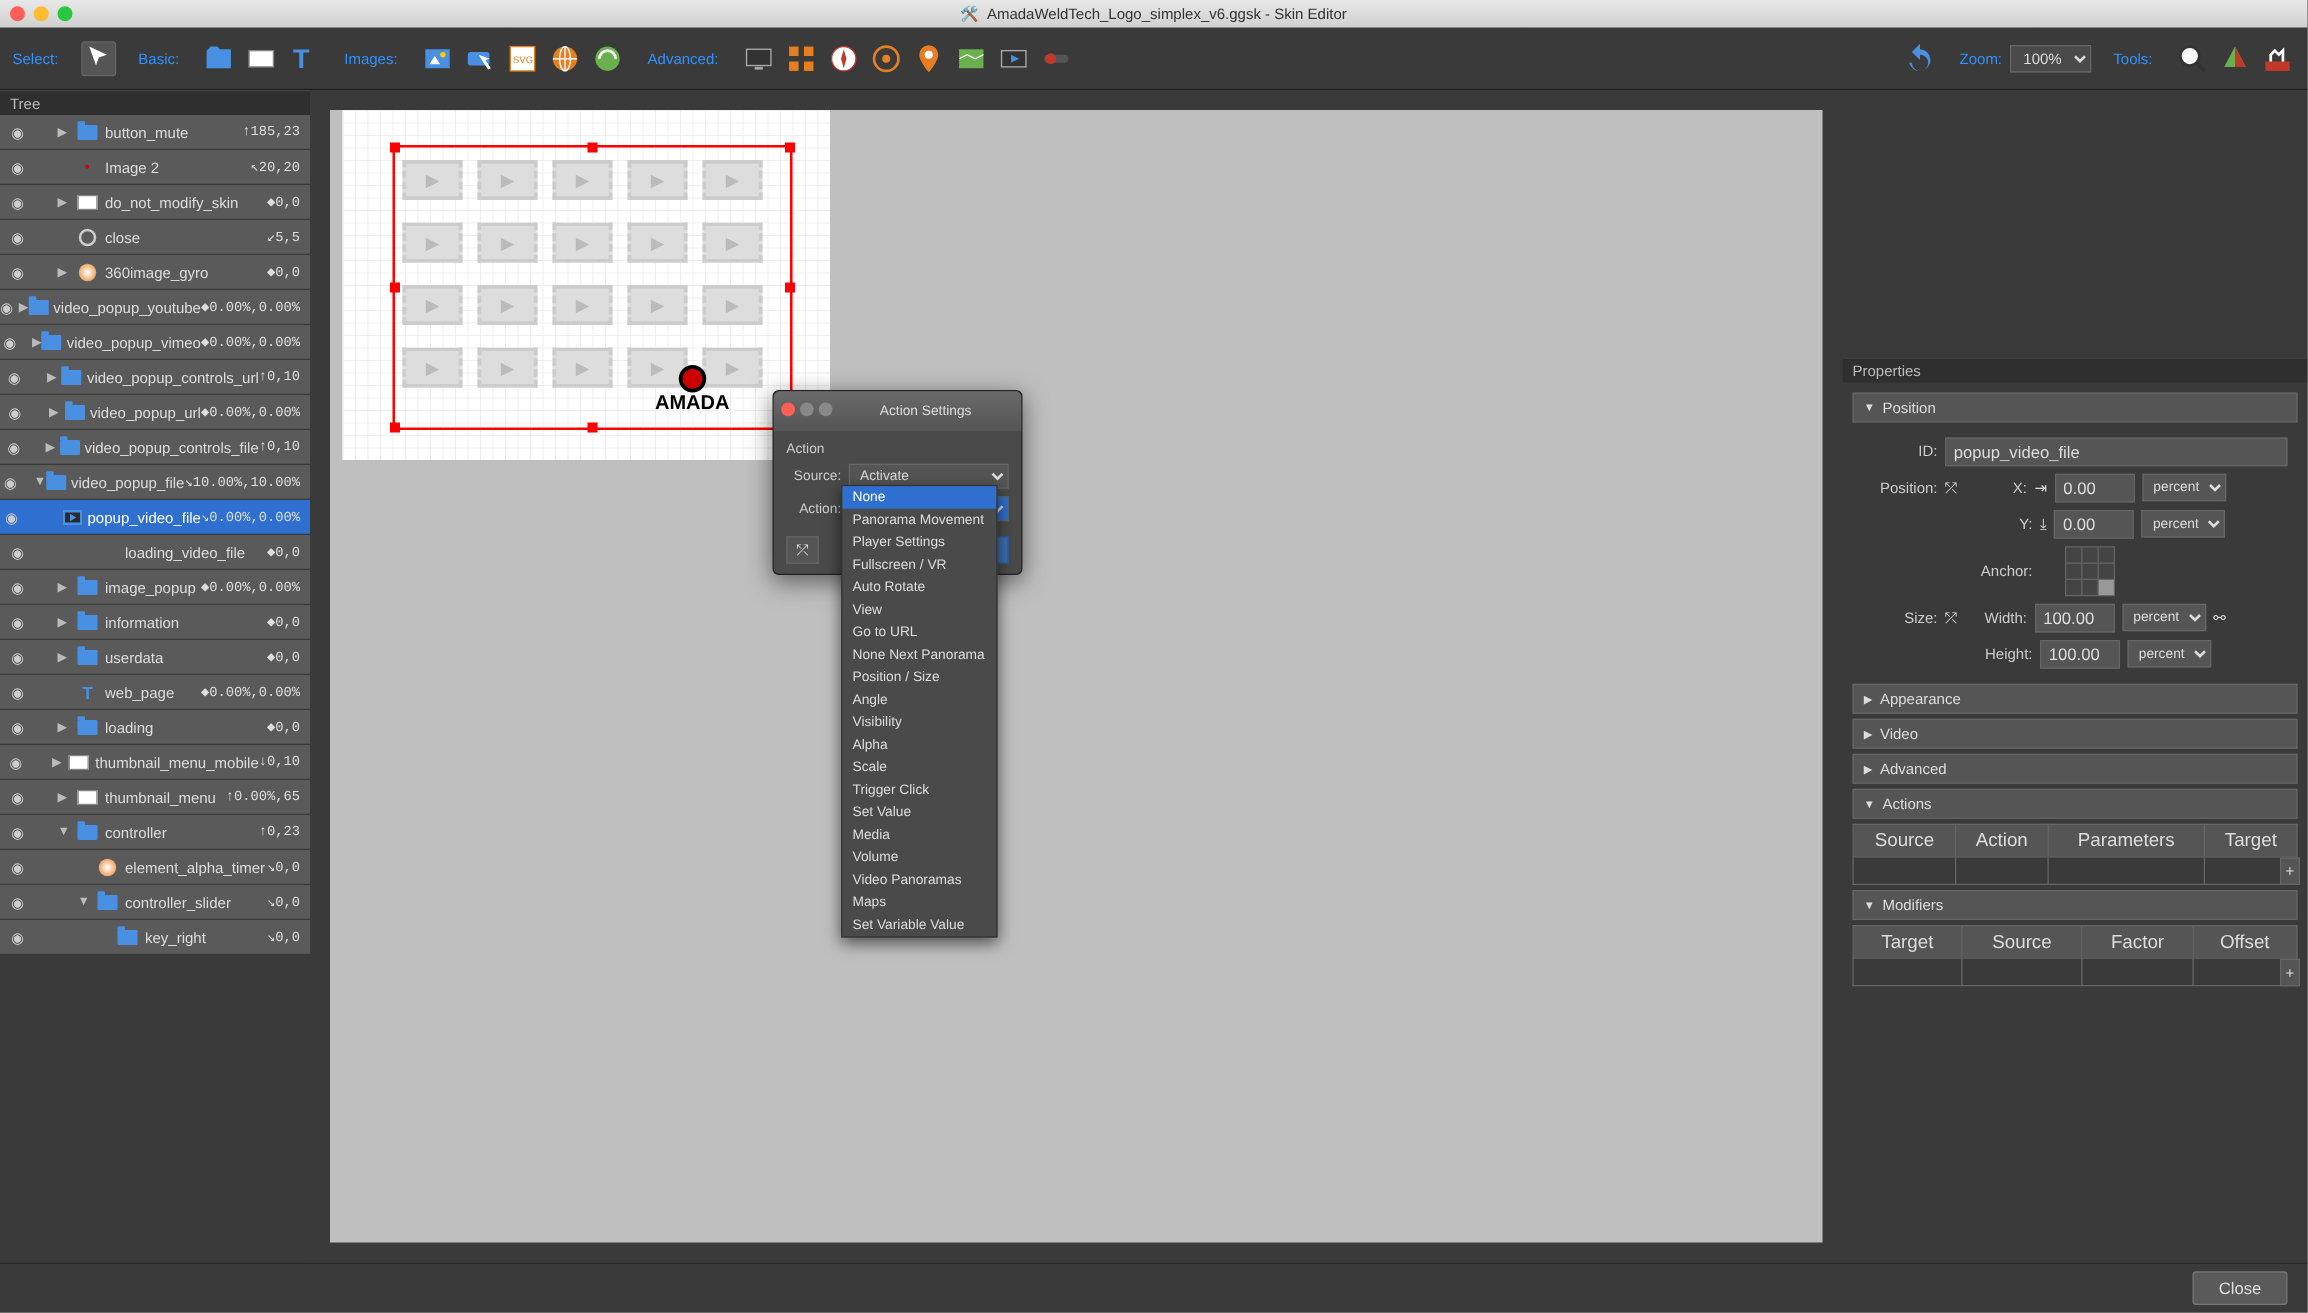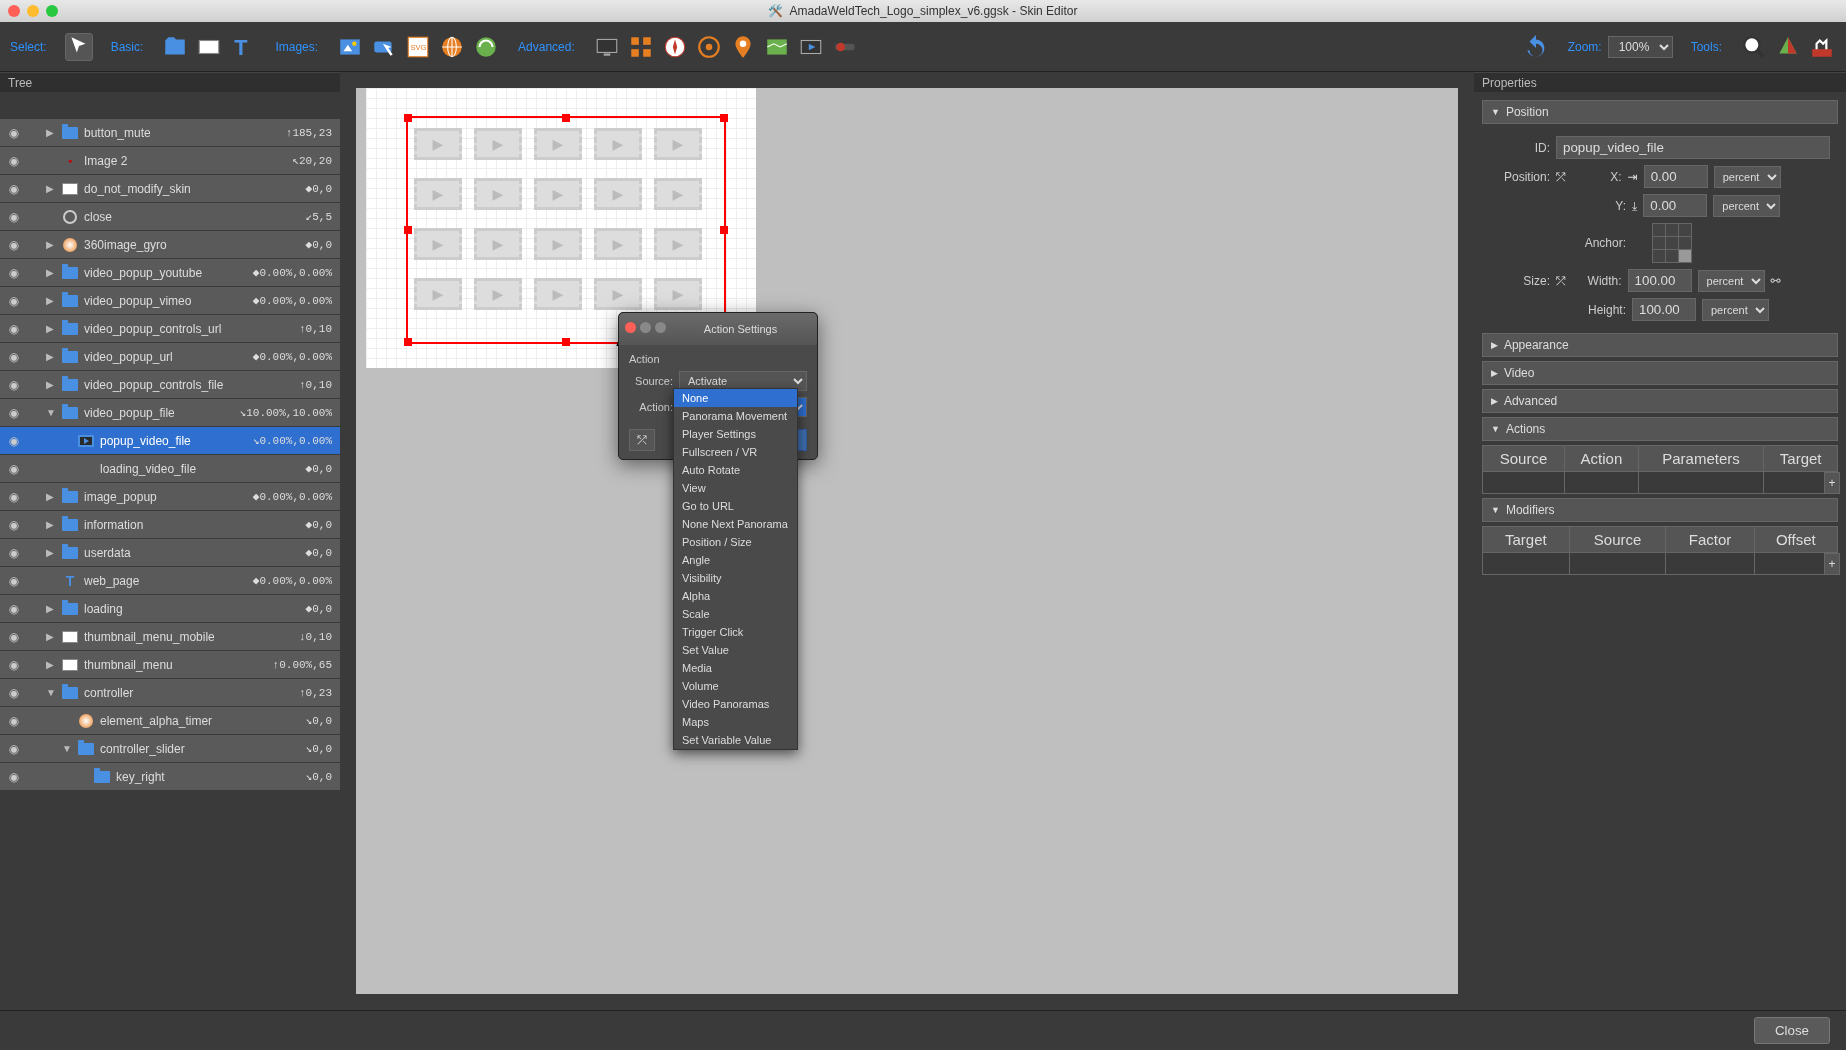--- a/index.html
+++ b/index.html
@@ -12,43 +12,43 @@
 .toolbar { height: 50px; background: #3a3a3a; display: flex; align-items: center; padding: 0 10px; gap: 18px; border-bottom: 1px solid #222; }
 .toolbar .lbl { color: #2f92ff; font-size: 12px; font-weight: 500; }
 .toolbar .ticon { width: 28px; height: 28px; display: flex; align-items: center; justify-content: center; border-radius: 3px; }
 .toolbar .ticon.sel { background: #555; border:1px solid #666;}
 .toolbar .group { display: flex; gap: 6px; align-items: center; }
 .toolbar .spacer { flex: 1; }
 .zoom { display: flex; align-items: center; gap: 6px; }
 .zoom select { background:#4a4a4a; color:#ddd; border:1px solid #666; padding:2px 6px; font-size:12px;}
 .panel-head { height: 20px; background: #2f2f2f; padding: 3px 8px; font-size: 12px; color:#bbb; border-top:1px solid #444;}
 .body { display: flex; height: calc(100vh - 72px - 40px); }
-.tree-panel { width: 340px; background: #3a3a3a; display:flex; flex-direction:column;gap:27px; }
+.tree-panel { width: 248px; background: #3a3a3a; display:flex; flex-direction:column; }
 .tree-list { flex:1; overflow-y:auto; background:#3a3a3a; }
 .tree-row { height: 28px; display: flex; align-items: center; background: #5a5a5a; border-bottom: 1px solid #3a3a3a; font-size: 12px; }
 .tree-row.selected { background: #2f6fd0; color: #fff; }
 .tree-row .eye { width: 28px; text-align:center; color:#ccc;}
 .tree-row .lock { width: 18px; }
 .tree-row .disc { width: 14px; color:#bbb; font-size:10px;}
 .tree-row .ico { width: 20px; display: flex; align-items:center; justify-content:center;}
 .tree-row .label { flex: 1; padding-left: 4px; }
 .tree-row .val { padding-right: 8px; color:#ddd; font-size:11px;font-family:Liberation Mono, monospace;}
 .tree-row .indent1 { width: 16px; }
 .canvas-panel { flex: 1; background: #3a3a3a; display:flex; flex-direction:column; }
 .canvas-area { flex:1; background:#bfbfbf; position:relative; margin:16px; overflow:hidden;}
 .canvas-inner { position:absolute; left:10px; top:0px; width:390px; height:280px; background:#fff; background-image:linear-gradient(#eee 1px,transparent 1px),linear-gradient(90deg,#eee 1px,transparent 1px); background-size:10px 10px;}
 .sel-rect{position:absolute; left:40px; top:28px; width:320px; height:228px; border:2px solid red;}
 .sel-rect::before,.sel-rect::after{content:'';position:absolute;width:8px;height:8px;background:red;}
 .sel-rect::before{left:-4px;top:-4px}.sel-rect::after{right:-4px;top:-4px}
 .sel-handles span{position:absolute;width:8px;height:8px;background:red;}
 .film-grid{position:absolute;left:48px;top:40px;display:grid;grid-template-columns:repeat(5,56px);grid-template-rows:repeat(4,46px);gap:4px;}
 .film{width:48px;height:32px;background:#ddd;display:flex;align-items:center;justify-content:center;border:3px solid #ccc;border-left:3px dashed #ccc;border-right:3px dashed #ccc;color:#bbb;font-size:14px;}
-.amada{position:absolute;left:250px;top:224px;font-size:13px;font-weight:bold;color:#000;}
+.amada{position:absolute;left:250px;top:204px;font-size:16px;font-weight:bold;color:#000;}
 .amada .dot{width:22px;height:22px;border-radius:50%;background:#c00;border:3px solid #000;display:block;margin:0 auto;}
-.props-panel { width: 372px; background: #3a3a3a; display:flex;flex-direction:column; padding:8px; gap:4px; overflow-y:auto;}
+.props-panel { width: 372px; background: #3a3a3a; display:flex;flex-direction:column; padding:8px; gap:4px; overflow-y:auto;justify-content:center;}
 .section-head{background:#555;padding:4px 8px;border:1px solid #666;display:flex;align-items:center;gap:6px;font-size:12px;cursor:pointer;}
 .section-head .tri{font-size:9px;}
 .section-body{padding:8px;display:flex;flex-direction:column;gap:6px;}
 .prop-row{display:flex;align-items:center;gap:6px;}
 .prop-row .plbl{width:60px;text-align:right;color:#ccc;}
 .prop-row .plbl2{width:50px;text-align:right;color:#ccc;}
 .prop-row input[type=text]{background:#555;border:1px solid #666;color:#ddd;padding:3px 6px;flex:1;}
 .num-input{background:#555;border:1px solid #666;color:#ddd;padding:3px 6px;width:64px;}
 .unit-sel{background:#555;border:1px solid #666;color:#ddd;padding:3px 4px;font-size:11px;}
 .anchor-grid{display:grid;grid-template-columns:repeat(3,12px);grid-template-rows:repeat(3,12px);gap:1px;background:#666;padding:1px;}

